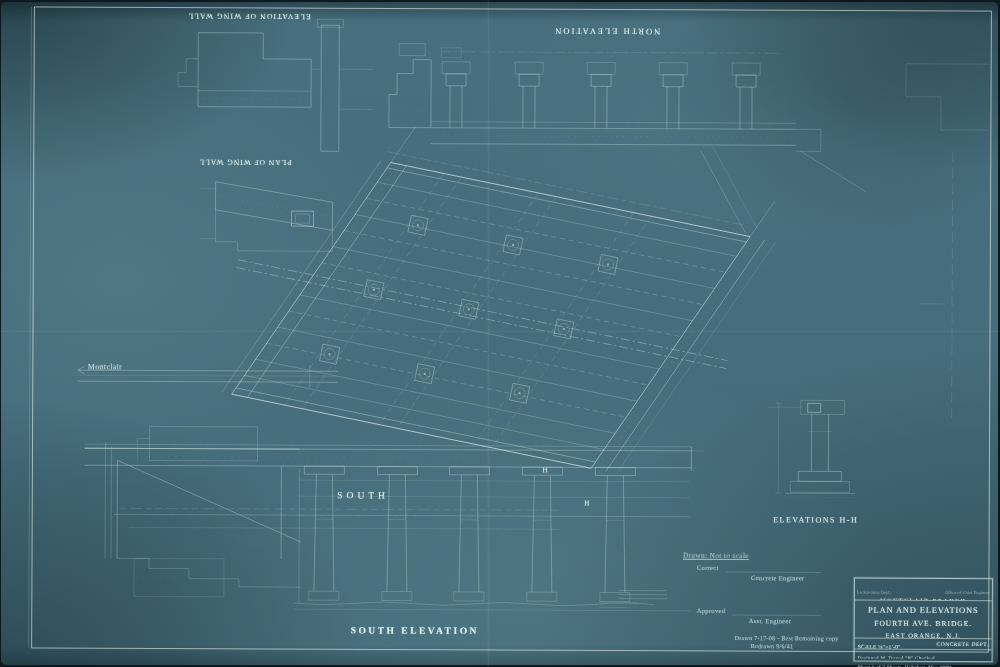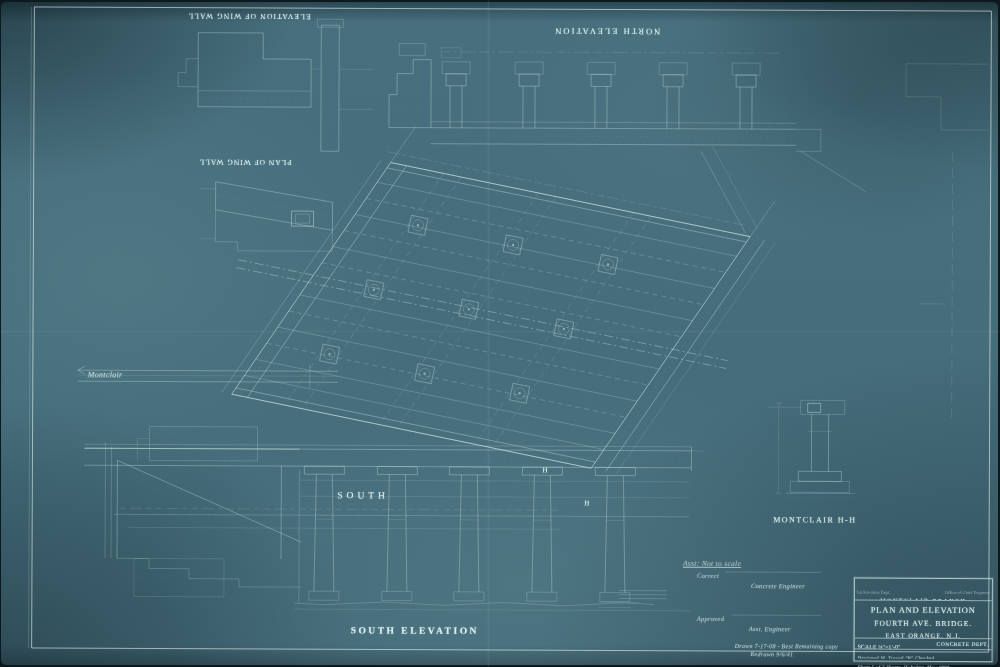--- a/index.html
+++ b/index.html
@@ -23,21 +23,21 @@
   .crease-h{position:absolute;left:0;top:330px;width:1000px;height:3px;
     background:linear-gradient(180deg,transparent,rgba(200,230,232,.05),transparent);}
   .sheet{position:absolute;left:0;top:0;width:1000px;height:667px;transform:rotate(.25deg);transform-origin:50% 50%;}
   svg line,svg path,svg rect,svg circle{fill:none;stroke:#bedbd9;stroke-width:.7;}
   .b{stroke:#ecf8f5;}
   .f1{opacity:.85}.f2{opacity:.55}.f3{opacity:.35}.f4{opacity:.22}.f5{opacity:.14}
   .dot{fill:#bedbd9;stroke:none;opacity:.6}
   .lbl{position:absolute;color:#dff0ee;white-space:nowrap;
     text-shadow:0 0 1.5px rgba(215,245,245,.55);letter-spacing:1px;}
   .flip{transform:rotate(180deg);}
-  .cur{font-style:italic;letter-spacing:.3px;margin-top:8px;}
+  .cur{letter-spacing:.3px;}
   .tb{position:absolute;left:855px;top:576px;width:137px;height:82px;
     border:1px solid rgba(228,246,243,.7);box-shadow:0 0 0 1px rgba(228,246,243,.15);
     color:#e6f4f1;text-align:center;}
   .tb .row{position:relative;width:100%;overflow:hidden;}
   .tb .sep{border-top:1px solid rgba(228,246,243,.55);}
   .tiny-side{position:absolute;top:1px;font-size:4.5px;opacity:.5;letter-spacing:0;}
 </style>
 </head>
 <body>
 
@@ -307,48 +307,48 @@
       <line x1="600" y1="607" x2="632" y2="607" class="f4"></line>
     </g>
   </svg>
 
   
   <span class="lbl flip" style="left:186px;top:13px;font-size:7.5px;letter-spacing:1.2px;">ELEVATION OF WING WALL</span>
   <span class="lbl flip" style="left:552px;top:26px;font-size:8.5px;letter-spacing:2px;">NORTH ELEVATION</span>
   <span class="lbl flip" style="left:198px;top:159px;font-size:7.5px;">PLAN OF WING WALL</span>
   <span class="lbl" style="left:338px;top:491px;font-size:9.5px;letter-spacing:4px;">SOUTH</span>
   <span class="lbl" style="left:352px;top:626px;font-size:9.5px;letter-spacing:2.5px;font-weight:bold;">SOUTH ELEVATION</span>
-  <span class="lbl" style="left:774px;top:514px;font-size:8px;letter-spacing:1.5px;">MONTCLAIR H-H</span>
+  <span class="lbl" style="left:774px;top:514px;font-size:8px;letter-spacing:1.5px;">ELEVATIONS H-H</span>
 
   
   <span class="lbl" style="left:543px;top:466px;font-size:7px;color:#ecf8f5;">H</span>
   <span class="lbl" style="left:585px;top:499px;font-size:7px;color:#ecf8f5;">H</span>
 
   
   <span class="lbl cur" style="left:88px;top:364px;font-size:8px;opacity:.8;">Montclair</span>
-  <span class="lbl cur" style="left:684px;top:550px;font-size:7.5px;opacity:.6;text-decoration:underline;">Asst: Not to scale</span>
+  <span class="lbl cur" style="left:684px;top:550px;font-size:7.5px;opacity:.6;text-decoration:underline;">Drawn: Not to scale</span>
   <span class="lbl cur" style="left:698px;top:563px;font-size:6.5px;opacity:.7;">Correct</span>
   <span class="lbl cur" style="left:752px;top:573px;font-size:6.5px;opacity:.75;">Concrete Engineer</span>
   <span class="lbl cur" style="left:698px;top:606px;font-size:6.5px;opacity:.7;">Approved</span>
   <span class="lbl cur" style="left:750px;top:616px;font-size:6.5px;opacity:.75;">Asst. Engineer</span>
   <span class="lbl cur" style="left:736px;top:634px;font-size:6px;opacity:.8;color:#cfe4e6;">Drawn 7-17-08 - Best Remaining copy</span>
   <span class="lbl cur" style="left:752px;top:642px;font-size:6px;opacity:.8;color:#cfe4e6;">Redrawn 9/6/41</span>
 
   
   <div class="tb">
     <div class="row" style="height:10px;">
       <span class="lbl" style="position:static;font-size:5.5px;letter-spacing:2px;">D. L. &amp; W. R. R.</span>
     </div>
     <div class="row" style="height:11px;">
       <span class="tiny-side" style="left:2px;">Lackawanna Dept.</span>
       <span class="lbl" style="position:static;font-size:6px;letter-spacing:1.5px;">MONTCLAIR BRANCH</span>
       <span class="tiny-side" style="right:2px;">Office of Chief Engineer</span>
     </div>
     <div class="row sep" style="height:14px;line-height:14px;">
-      <span class="lbl" style="position:static;font-size:8.5px;letter-spacing:.8px;">PLAN AND ELEVATION</span>
+      <span class="lbl" style="position:static;font-size:8.5px;letter-spacing:.8px;">PLAN AND ELEVATIONS</span>
     </div>
     <div class="row" style="height:12px;line-height:12px;">
       <span class="lbl" style="position:static;font-size:7.5px;letter-spacing:1px;">FOURTH AVE. BRIDGE.</span>
     </div>
     <div class="row" style="height:11px;line-height:11px;">
       <span class="lbl" style="position:static;font-size:6.5px;letter-spacing:1px;">EAST ORANGE, N.J.</span>
     </div>
     <div class="row sep" style="height:10px;line-height:10px;border-bottom:1px solid rgba(228,246,243,.55);text-align:left;">
       <span class="lbl" style="position:static;font-size:5.5px;letter-spacing:.3px;margin-left:3px;">SCALE ⅛"=1'-0"</span>
       <span class="lbl" style="position:static;font-size:5.5px;letter-spacing:.5px;float:right;margin-right:3px;">CONCRETE DEPT.</span>

